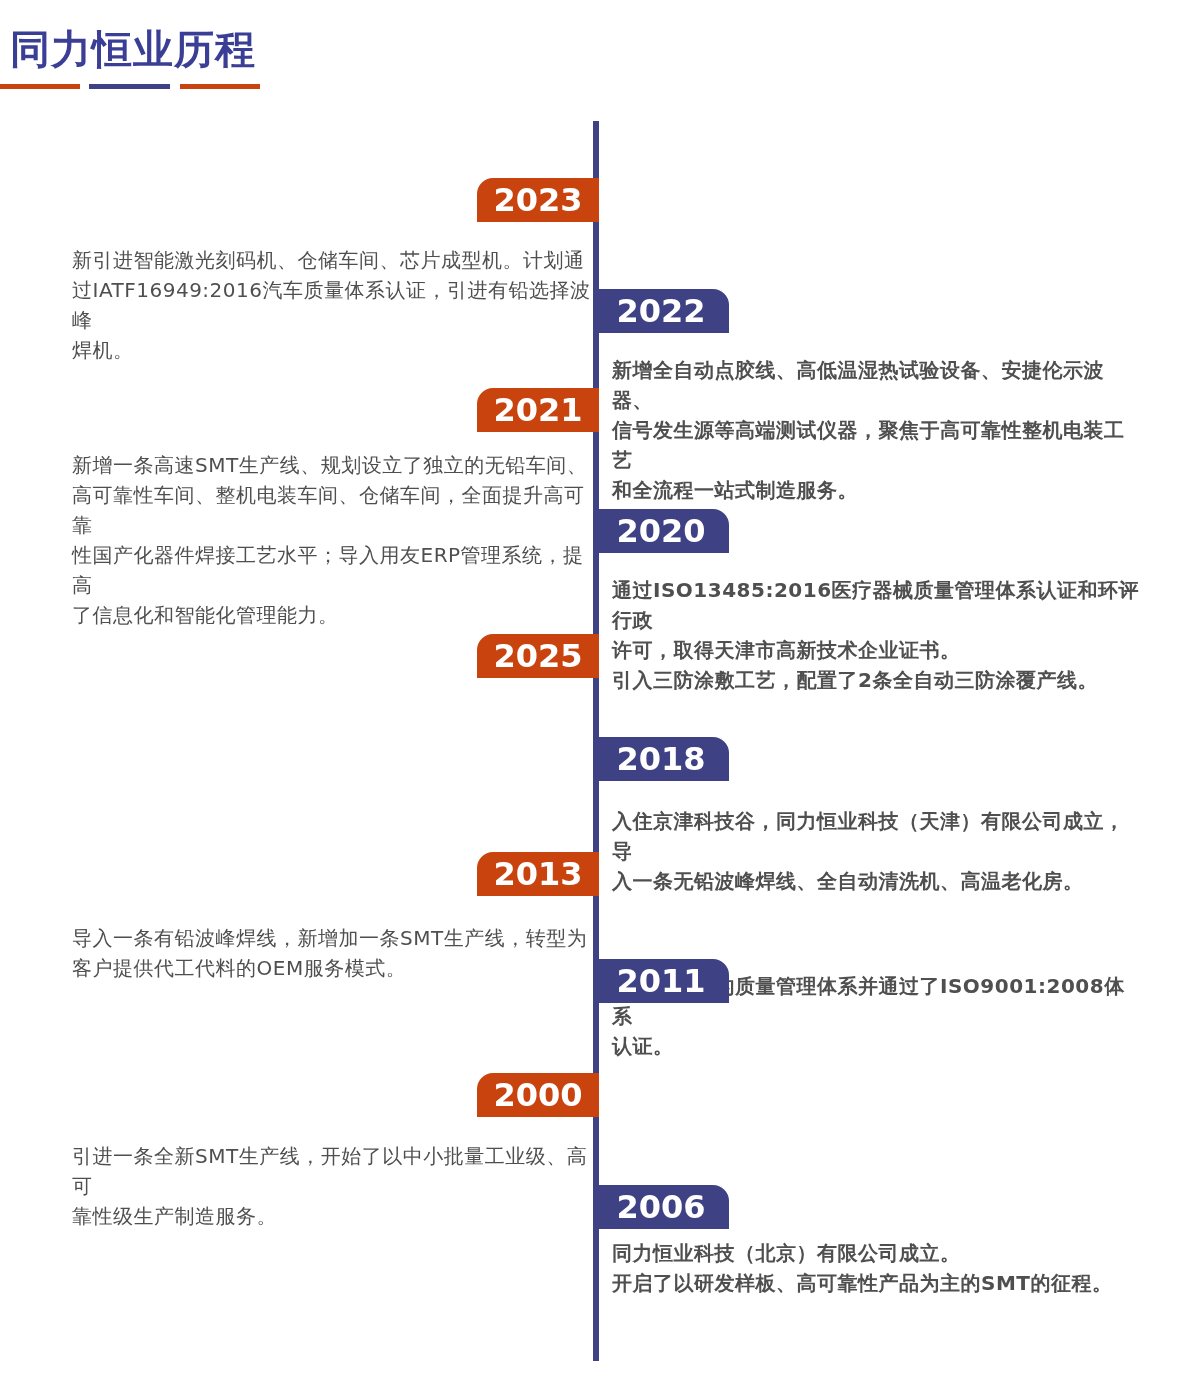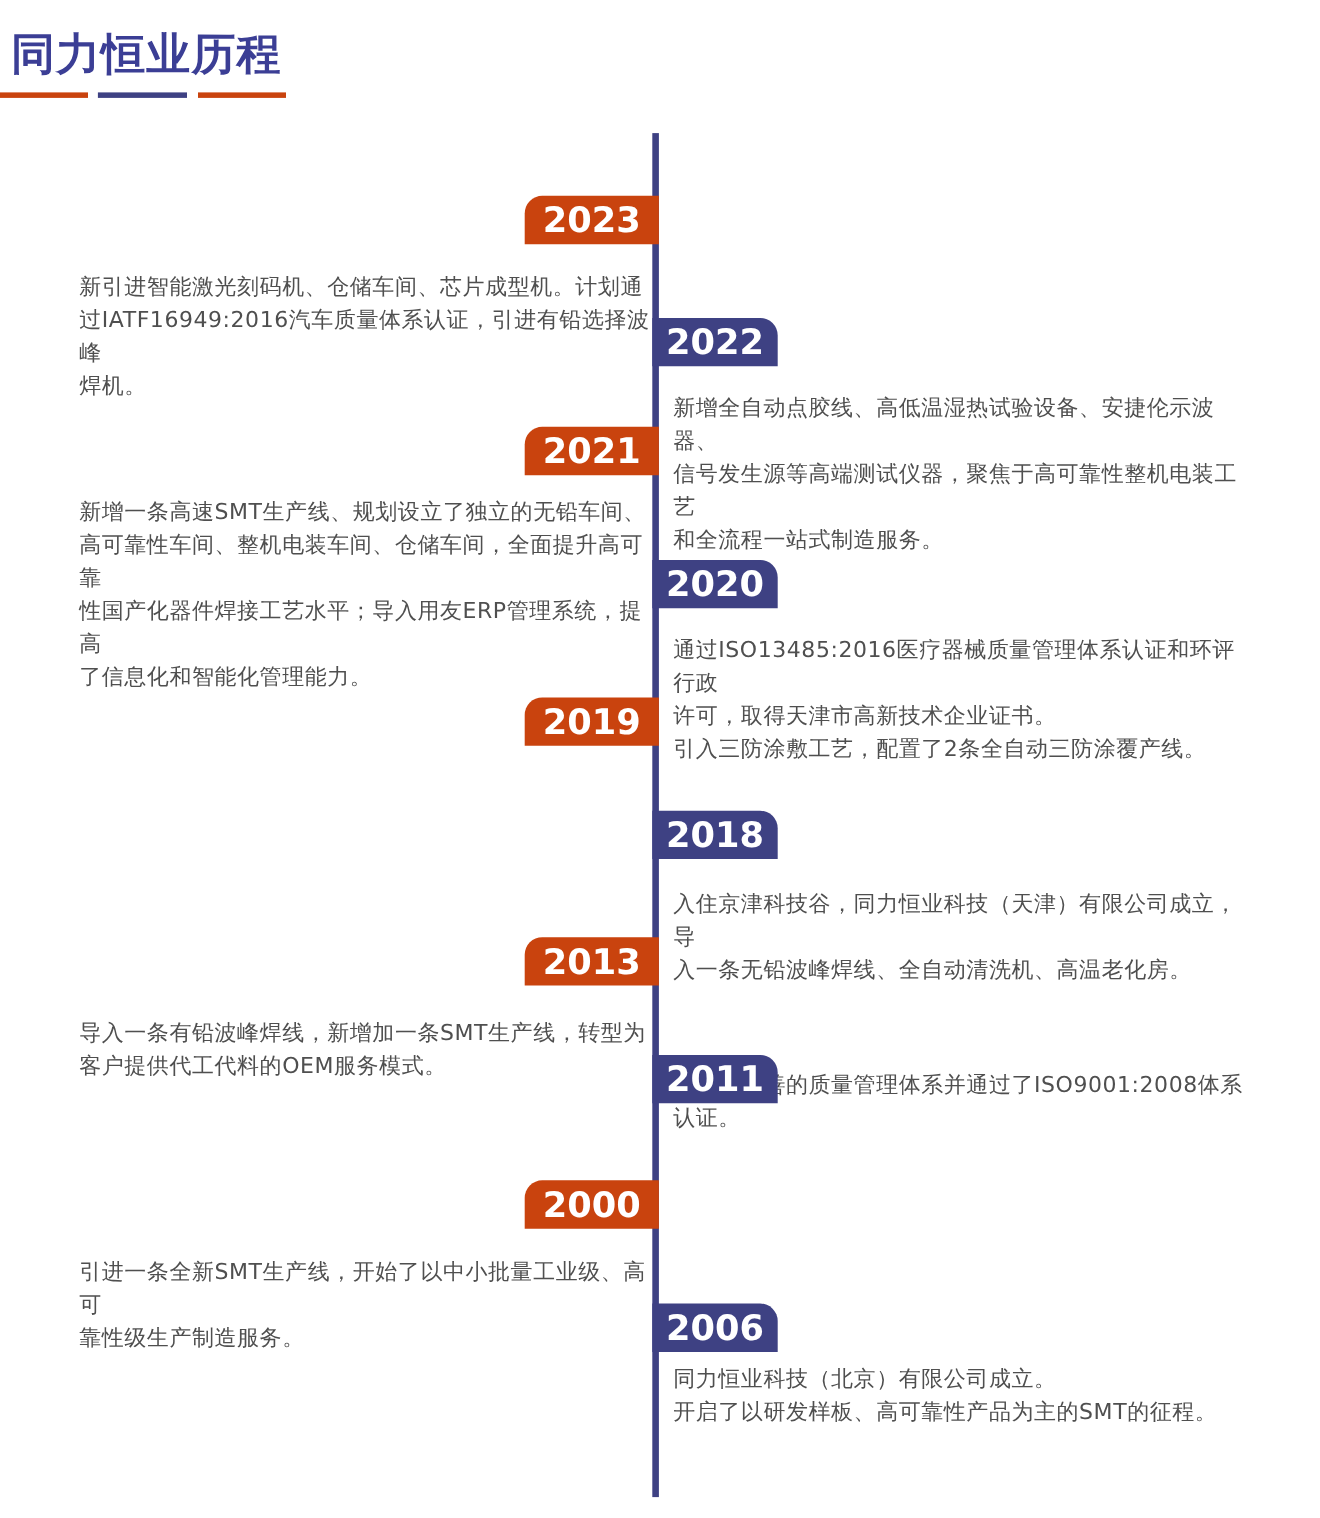--- a/index.html
+++ b/index.html
@@ -62,34 +62,34 @@
     z-index: 2;
   }
   .badge.left {
     left: 477px;
     width: 122px;
     background: var(--orange);
     border-radius: 16px 0 0 0;
   }
   .badge.right {
     left: 593px;
-    width: 114px;
+    width: 136px;
     background: var(--blue);
     border-radius: 0 16px 0 0;
   }
   .desc {
     position: absolute;
     color: var(--text);
     font-size: 20px;
     line-height: 30px;
     letter-spacing: 0.5px;
     white-space: pre-line;
   }
   .desc.left  { left: 72px;  width: 520px; }
-  .desc.right { left: 612px; width: 530px; }
+  .desc.right { left: 612px; width: 530px; font-weight: bold; }
 </style>
 </head>
 <body>
 
 <div class="stage">
 
   <div class="page-title">同力恒业历程</div>
   <div class="title-bar b1"></div>
   <div class="title-bar b2"></div>
   <div class="title-bar b3"></div>
@@ -119,21 +119,21 @@
 了信息化和智能化管理能力。</div>
 
   <div class="badge right" style="top:509px">
     <span>2020</span>
   </div>
   <div class="desc right" style="top:575px">通过ISO13485:2016医疗器械质量管理体系认证和环评行政
 许可，取得天津市高新技术企业证书。
 引入三防涂敷工艺，配置了2条全自动三防涂覆产线。</div>
 
   <div class="badge left" style="top:634px">
-    <span>2019</span>
+    <span>2025</span>
   </div>
 
   <div class="badge right" style="top:737px">
     <span>2018</span>
   </div>
   <div class="desc right" style="top:806px">入住京津科技谷，同力恒业科技（天津）有限公司成立，导
 入一条无铅波峰焊线、全自动清洗机、高温老化房。</div>
 
   <div class="badge left" style="top:852px">
     <span>2013</span>

